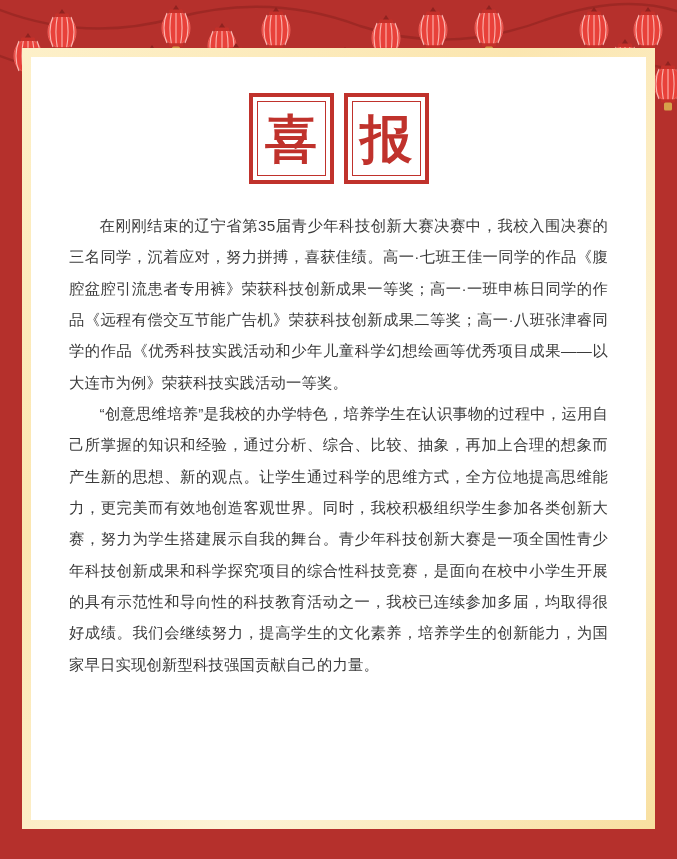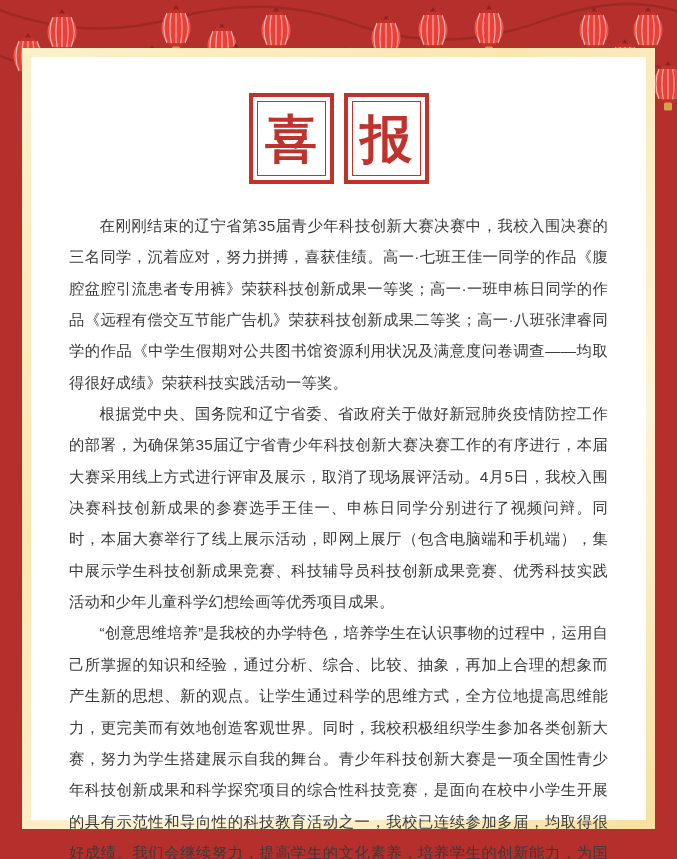--- a/index.html
+++ b/index.html
@@ -233,20 +233,19 @@
           </div>
         </div>
         <div class="title-box">
           <div class="title-box-inner">
             <span class="title-char">报</span>
           </div>
         </div>
       </div>
 
       <div class="body-text">
-        <p>在刚刚结束的辽宁省第35届青少年科技创新大赛决赛中，我校入围决赛的三名同学，沉着应对，努力拼搏，喜获佳绩。高一·七班王佳一同学的作品《腹腔盆腔引流患者专用裤》荣获科技创新成果一等奖；高一·一班申栋日同学的作品《远程有偿交互节能广告机》荣获科技创新成果二等奖；高一·八班张津睿同学的作品《中学生假期对公共图书馆资源利用状况及满意度问卷调查——均取得很好成绩》荣获科技实践活动一等奖。</p>
-        <p>根据党中央、国务院和辽宁省委、省政府关于做好新冠肺炎疫情防控工作的部署，为确保第35届辽宁省青少年科技创新大赛决赛工作的有序进行，本届大赛采用线上方式进行评审及展示，取消了现场展评活动。4月5日，我校入围决赛科技创新成果的参赛选手王佳一、申栋日同学分别进行了视频问辩。同时，本届大赛举行了线上展示活动，即网上展厅（包含电脑端和手机端），集中展示学生科技创新成果竞赛、科技辅导员科技创新成果竞赛、优秀科技实践活动和少年儿童科学幻想绘画等优秀项目成果。</p>
+        <p>在刚刚结束的辽宁省第35届青少年科技创新大赛决赛中，我校入围决赛的三名同学，沉着应对，努力拼搏，喜获佳绩。高一·七班王佳一同学的作品《腹腔盆腔引流患者专用裤》荣获科技创新成果一等奖；高一·一班申栋日同学的作品《远程有偿交互节能广告机》荣获科技创新成果二等奖；高一·八班张津睿同学的作品《优秀科技实践活动和少年儿童科学幻想绘画等优秀项目成果——以大连市为例》荣获科技实践活动一等奖。</p>
         <p>“创意思维培养”是我校的办学特色，培养学生在认识事物的过程中，运用自己所掌握的知识和经验，通过分析、综合、比较、抽象，再加上合理的想象而产生新的思想、新的观点。让学生通过科学的思维方式，全方位地提高思维能力，更完美而有效地创造客观世界。同时，我校积极组织学生参加各类创新大赛，努力为学生搭建展示自我的舞台。青少年科技创新大赛是一项全国性青少年科技创新成果和科学探究项目的综合性科技竞赛，是面向在校中小学生开展的具有示范性和导向性的科技教育活动之一，我校已连续参加多届，均取得很好成绩。我们会继续努力，提高学生的文化素养，培养学生的创新能力，为国家早日实现创新型科技强国贡献自己的力量。</p>
       </div>
 
     </div>
   </div>
 </div>
 
 </body></html>

